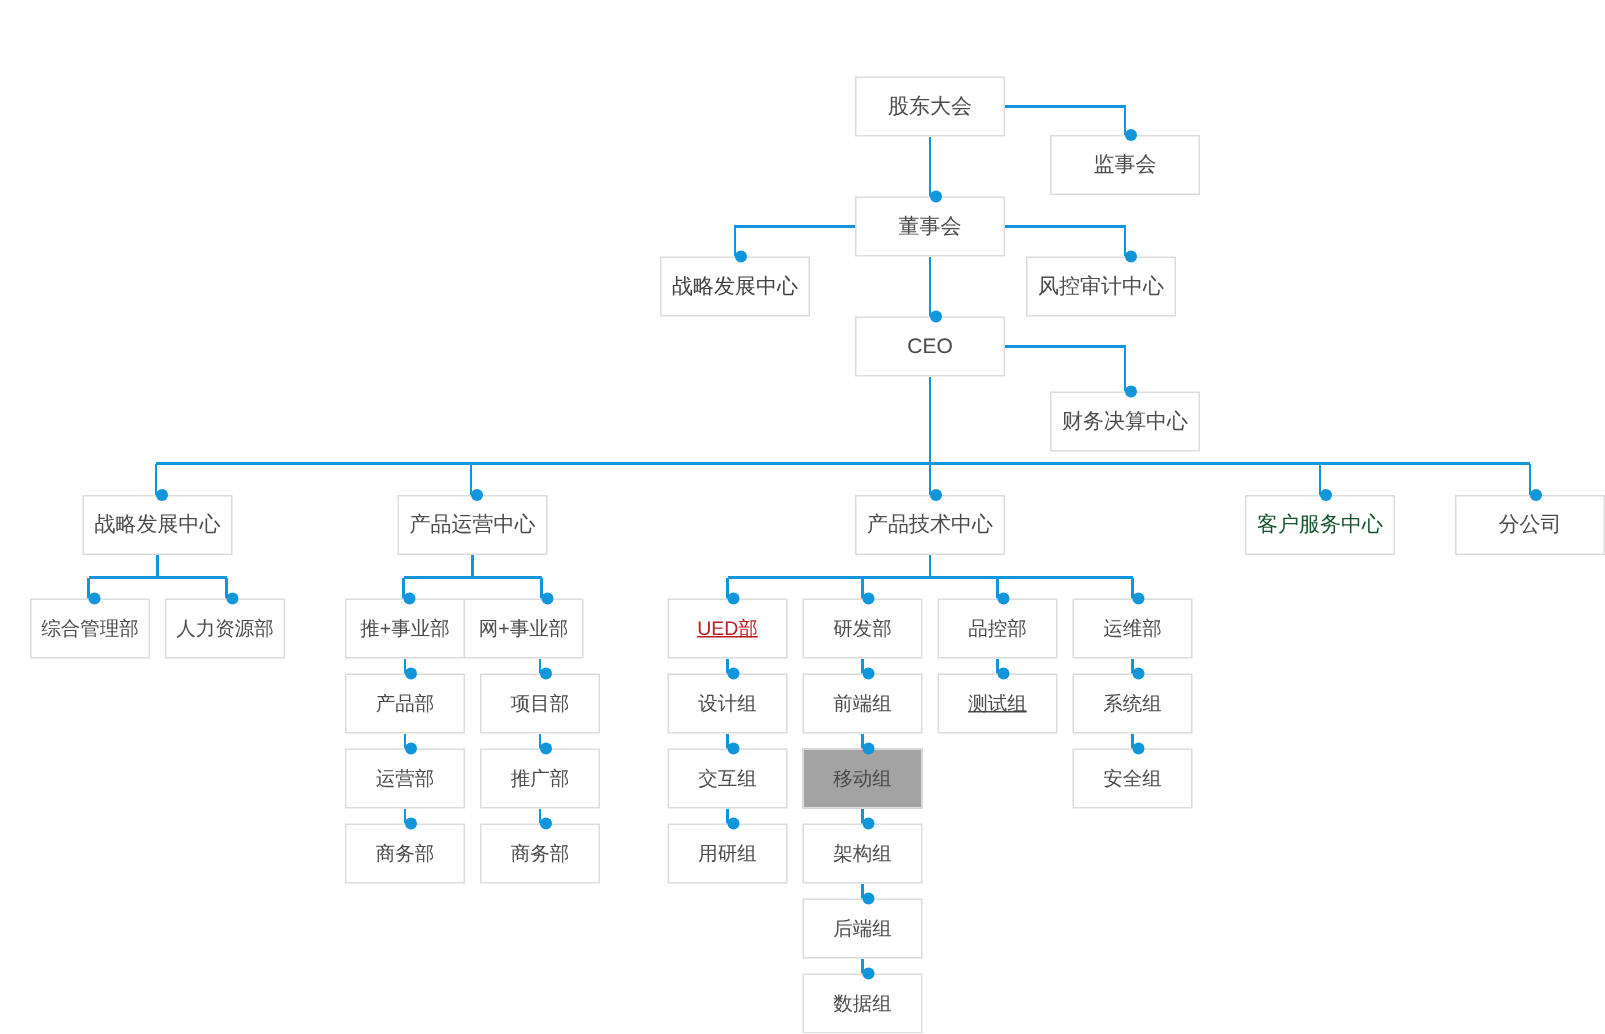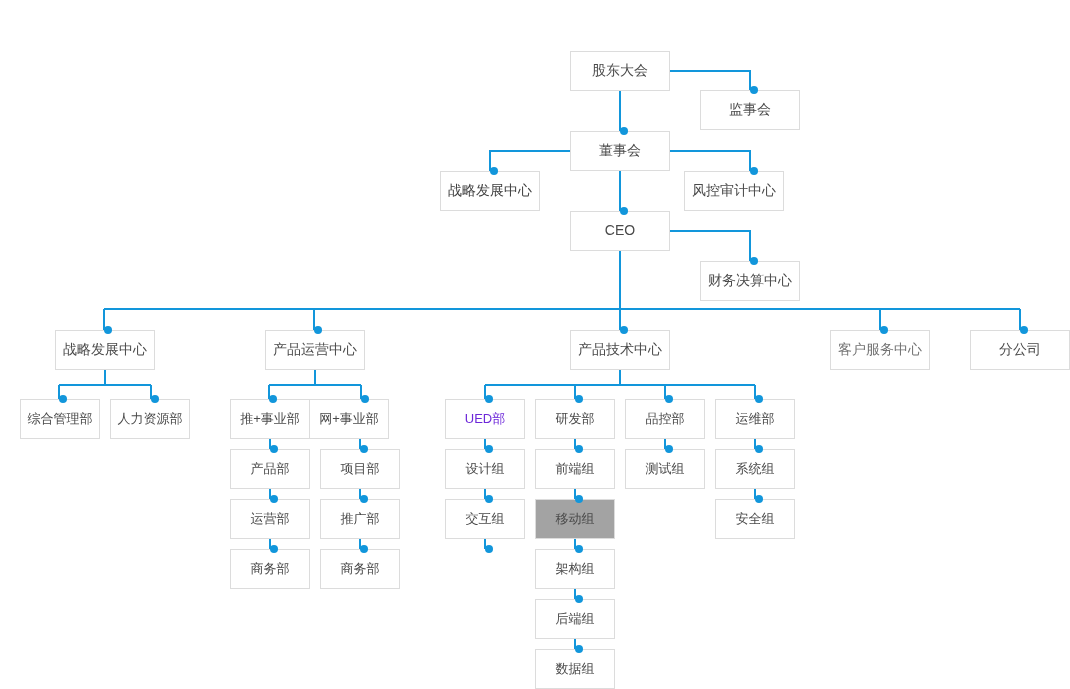--- a/index.html
+++ b/index.html
@@ -136,21 +136,21 @@
     </div>
     <div class="node size-lg" style="left: 55px; top: 330px; border-color: rgb(220, 220, 220); background: rgb(255, 255, 255); color: rgb(74, 74, 74);">
       <span class="node-label">战略发展中心</span>
     </div>
     <div class="node size-lg" style="left: 265px; top: 330px; border-color: rgb(220, 220, 220); background: rgb(255, 255, 255); color: rgb(74, 74, 74);">
       <span class="node-label">产品运营中心</span>
     </div>
     <div class="node size-lg" style="left: 570px; top: 330px; border-color: rgb(220, 220, 220); background: rgb(255, 255, 255); color: rgb(74, 74, 74);">
       <span class="node-label">产品技术中心</span>
     </div>
-    <div class="node size-lg" style="left: 830px; top: 330px; border-color: rgb(220, 220, 220); background: rgb(255, 255, 255); color: #737373;">
+    <div class="node size-lg" style="left: 830px; top: 330px; border-color: rgb(220, 220, 220); background: rgb(255, 255, 255); color: #14532d;">
       <span class="node-label">客户服务中心</span>
     </div>
     <div class="node size-lg" style="left: 970px; top: 330px; border-color: rgb(220, 220, 220); background: rgb(255, 255, 255); color: rgb(74, 74, 74);">
       <span class="node-label">分公司</span>
     </div>
     <div class="node size-sm" style="left: 20px; top: 399px; border-color: rgb(220, 220, 220); background: rgb(255, 255, 255); color: rgb(74, 74, 74);">
       <span class="node-label">综合管理部</span>
     </div>
     <div class="node size-sm" style="left: 110px; top: 399px; border-color: rgb(220, 220, 220); background: rgb(255, 255, 255); color: rgb(74, 74, 74);">
       <span class="node-label">人力资源部</span>
@@ -172,29 +172,32 @@
     </div>
     <div class="node size-sm" style="left: 320px; top: 449px; border-color: rgb(220, 220, 220); background: rgb(255, 255, 255); color: rgb(74, 74, 74);">
       <span class="node-label">项目部</span>
     </div>
     <div class="node size-sm" style="left: 320px; top: 499px; border-color: rgb(220, 220, 220); background: rgb(255, 255, 255); color: rgb(74, 74, 74);">
       <span class="node-label">推广部</span>
     </div>
     <div class="node size-sm" style="left: 320px; top: 549px; border-color: rgb(220, 220, 220); background: rgb(255, 255, 255); color: rgb(74, 74, 74);">
       <span class="node-label">商务部</span>
     </div>
-    <div class="node size-sm" style="left: 445px; top: 399px; border-color: rgb(220, 220, 220); background: rgb(255, 255, 255); color: #6d28d9;">
+    <div class="node size-sm" style="left: 445px; top: 399px; border-color: rgb(220, 220, 220); background: rgb(255, 255, 255); color: #b91c1c; text-decoration: underline;">
       <span class="node-label">UED部</span>
     </div>
     <div class="node size-sm" style="left: 445px; top: 449px; border-color: rgb(220, 220, 220); background: rgb(255, 255, 255); color: rgb(74, 74, 74);">
       <span class="node-label">设计组</span>
     </div>
     <div class="node size-sm" style="left: 445px; top: 499px; border-color: rgb(220, 220, 220); background: rgb(255, 255, 255); color: rgb(74, 74, 74);">
       <span class="node-label">交互组</span>
     </div>
+    <div class="node size-sm" style="left: 445px; top: 549px; border-color: rgb(220, 220, 220); background: rgb(255, 255, 255); color: rgb(74, 74, 74);">
+      <span class="node-label">用研组</span>
+    </div>
     <div class="node size-sm" style="left: 535px; top: 399px; border-color: rgb(220, 220, 220); background: rgb(255, 255, 255); color: rgb(74, 74, 74);">
       <span class="node-label">研发部</span>
     </div>
     <div class="node size-sm" style="left: 535px; top: 449px; border-color: rgb(220, 220, 220); background: rgb(255, 255, 255); color: rgb(74, 74, 74);">
       <span class="node-label">前端组</span>
     </div>
     <div class="node size-sm" style="left: 535px; top: 499px; border-color: rgb(220, 220, 220); background: #a3a3a3; color: rgb(74, 74, 74);">
       <span class="node-label">移动组</span>
     </div>
     <div class="node size-sm" style="left: 535px; top: 549px; border-color: rgb(220, 220, 220); background: rgb(255, 255, 255); color: rgb(74, 74, 74);">
@@ -202,21 +205,21 @@
     </div>
     <div class="node size-sm" style="left: 535px; top: 599px; border-color: rgb(220, 220, 220); background: rgb(255, 255, 255); color: rgb(74, 74, 74);">
       <span class="node-label">后端组</span>
     </div>
     <div class="node size-sm" style="left: 535px; top: 649px; border-color: rgb(220, 220, 220); background: rgb(255, 255, 255); color: rgb(74, 74, 74);">
       <span class="node-label">数据组</span>
     </div>
     <div class="node size-sm" style="left: 625px; top: 399px; border-color: rgb(220, 220, 220); background: rgb(255, 255, 255); color: rgb(74, 74, 74); align-items: center;">
       <span class="node-label">品控部</span>
     </div>
-    <div class="node size-sm" style="left: 625px; top: 449px; border-color: rgb(220, 220, 220); background: rgb(255, 255, 255); color: rgb(74, 74, 74);">
+    <div class="node size-sm" style="left: 625px; top: 449px; border-color: rgb(220, 220, 220); background: rgb(255, 255, 255); color: rgb(74, 74, 74); text-decoration: underline;">
       <span class="node-label">测试组</span>
     </div>
     <div class="node size-sm" style="left: 715px; top: 399px; border-color: rgb(220, 220, 220); background: rgb(255, 255, 255); color: rgb(74, 74, 74);">
       <span class="node-label">运维部</span>
     </div>
     <div class="node size-sm" style="left: 715px; top: 449px; border-color: rgb(220, 220, 220); background: rgb(255, 255, 255); color: rgb(74, 74, 74);">
       <span class="node-label">系统组</span>
     </div>
     <div class="node size-sm" style="left: 715px; top: 499px; border-color: rgb(220, 220, 220); background: rgb(255, 255, 255); color: rgb(74, 74, 74);">
       <span class="node-label">安全组</span>

